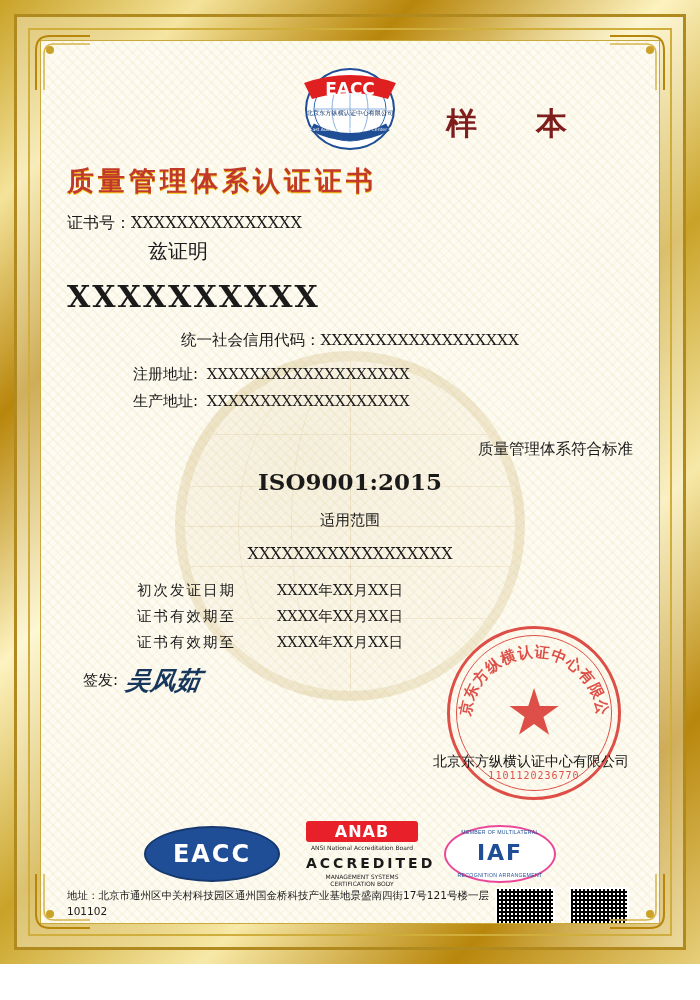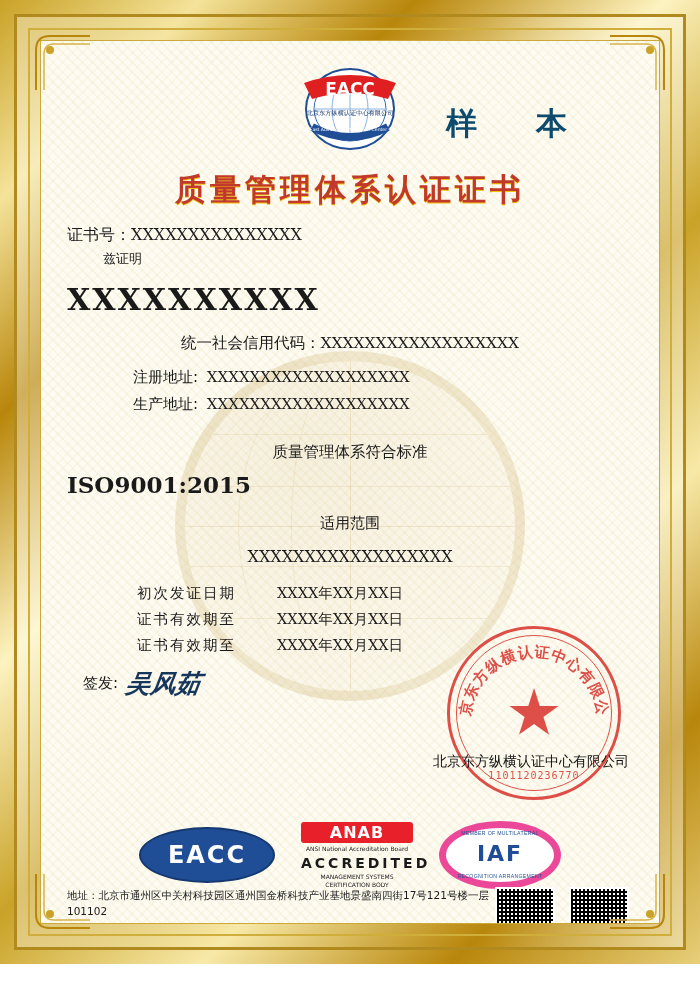--- a/index.html
+++ b/index.html
@@ -77,42 +77,42 @@
   .c-tl{left:34px;top:34px}
   .c-tr{right:34px;top:34px;transform:scaleX(-1)}
   .c-bl{left:34px;bottom:34px;transform:scaleY(-1)}
   .c-br{right:34px;bottom:34px;transform:scale(-1,-1)}
 
   
   .logo-row{display:flex;align-items:flex-start;justify-content:center;position:relative;height:98px;}
   .eacc-logo{width:124px;height:96px;position:relative;}
   .sample-stamp{
     position:absolute;right:52px;top:46px;
-    color:#0c4a6e;font-weight:bold;font-size:31px;letter-spacing:14px;
+    color:#7f1d1d;font-weight:bold;font-size:31px;letter-spacing:14px;
     font-family:"DejaVu Sans", sans-serif;
   }
   .main-title{
-    text-align:center;
-    font-size:31px;
+    text-align:left;
+    font-size:27px;
     font-weight:bold;
     color:#c0392b;
     letter-spacing:4px;
-    margin-top:14px;
+    margin-top:8px;
     font-family:"DejaVu Sans", sans-serif;
     text-shadow:0 1px 0 #f1c40f;
   }
   .cert-no{
     margin:14px 28px 0 0;
     font-size:16px;
     font-family:"DejaVu Serif", serif;
   }
   .cert-no .label{font-family:"DejaVu Sans", sans-serif;}
   .zheng{
-    margin:4px 0 0 36px;
-    font-size:13px;
+    margin:4px 0 0 81px;
+    font-size:20px;
     font-family:"DejaVu Sans", sans-serif;
   }
   .company{
     text-align:left;
     font-size:30px;
     font-weight:bold;
     letter-spacing:2px;
     margin-top:14px;
     font-family:"DejaVu Serif", serif;
   }
@@ -120,25 +120,25 @@
     text-align:center;
     margin-top:16px;
     font-size:15.5px;
     font-family:"DejaVu Sans", sans-serif;
   }
   .credit .val{font-family:"DejaVu Serif", serif;letter-spacing:0px;}
   .addr-list{margin:14px 0 0 66px;font-size:15px;}
   .addr-row{margin-bottom:8px;font-family:"DejaVu Sans", sans-serif;}
   .addr-row .val{font-family:"DejaVu Serif", serif;margin-left:4px;}
   .std-line{
-    text-align:center;margin-top:28px;font-size:15.5px;
+    text-align:right;margin-top:28px;font-size:15.5px;
     font-family:"DejaVu Sans", sans-serif;
   }
   .std-code{
-    margin-top:8px;font-size:23px;font-weight:bold;
+    text-align:center;margin-top:8px;font-size:23px;font-weight:bold;
     font-family:"DejaVu Serif", serif;
   }
   .scope-label{
     text-align:center;margin-top:16px;font-size:15px;
     font-family:"DejaVu Sans", sans-serif;
   }
   .scope-val{
     text-align:center;margin-top:14px;font-size:16px;
     font-family:"DejaVu Serif", serif;
   }
@@ -198,21 +198,21 @@
   .anab{
     width:112px;text-align:center;font-family:"DejaVu Sans", sans-serif;
   }
   .anab .top{
     background:#e8202a;color:#fff;font-weight:bold;font-size:16px;border-radius:3px;
     letter-spacing:1px;padding:1px 0;
   }
   .anab .acc{font-size:14px;font-weight:bold;letter-spacing:3px;margin-top:3px;}
   .anab .sub{font-size:6px;line-height:1.25;margin-top:2px;color:#222;}
   .iaf{
-    width:108px;height:54px;border:7px solid #ec4899;border-radius:50%;
+    width:108px;height:54px;border:2px solid #ec4899;border-radius:50%;
     background:#fff;position:relative;text-align:center;
   }
   .iaf .big{
     color:#1f4e96;font-weight:bold;font-size:22px;letter-spacing:2px;
     margin-top:13px;font-family:"DejaVu Sans", sans-serif;
   }
   .iaf .t{position:absolute;top:2px;left:0;right:0;font-size:5.2px;letter-spacing:.3px;color:#1f4e96;}
   .iaf .b{position:absolute;bottom:3px;left:0;right:0;font-size:5.2px;letter-spacing:.3px;color:#1f4e96;}
   
   .footer{

